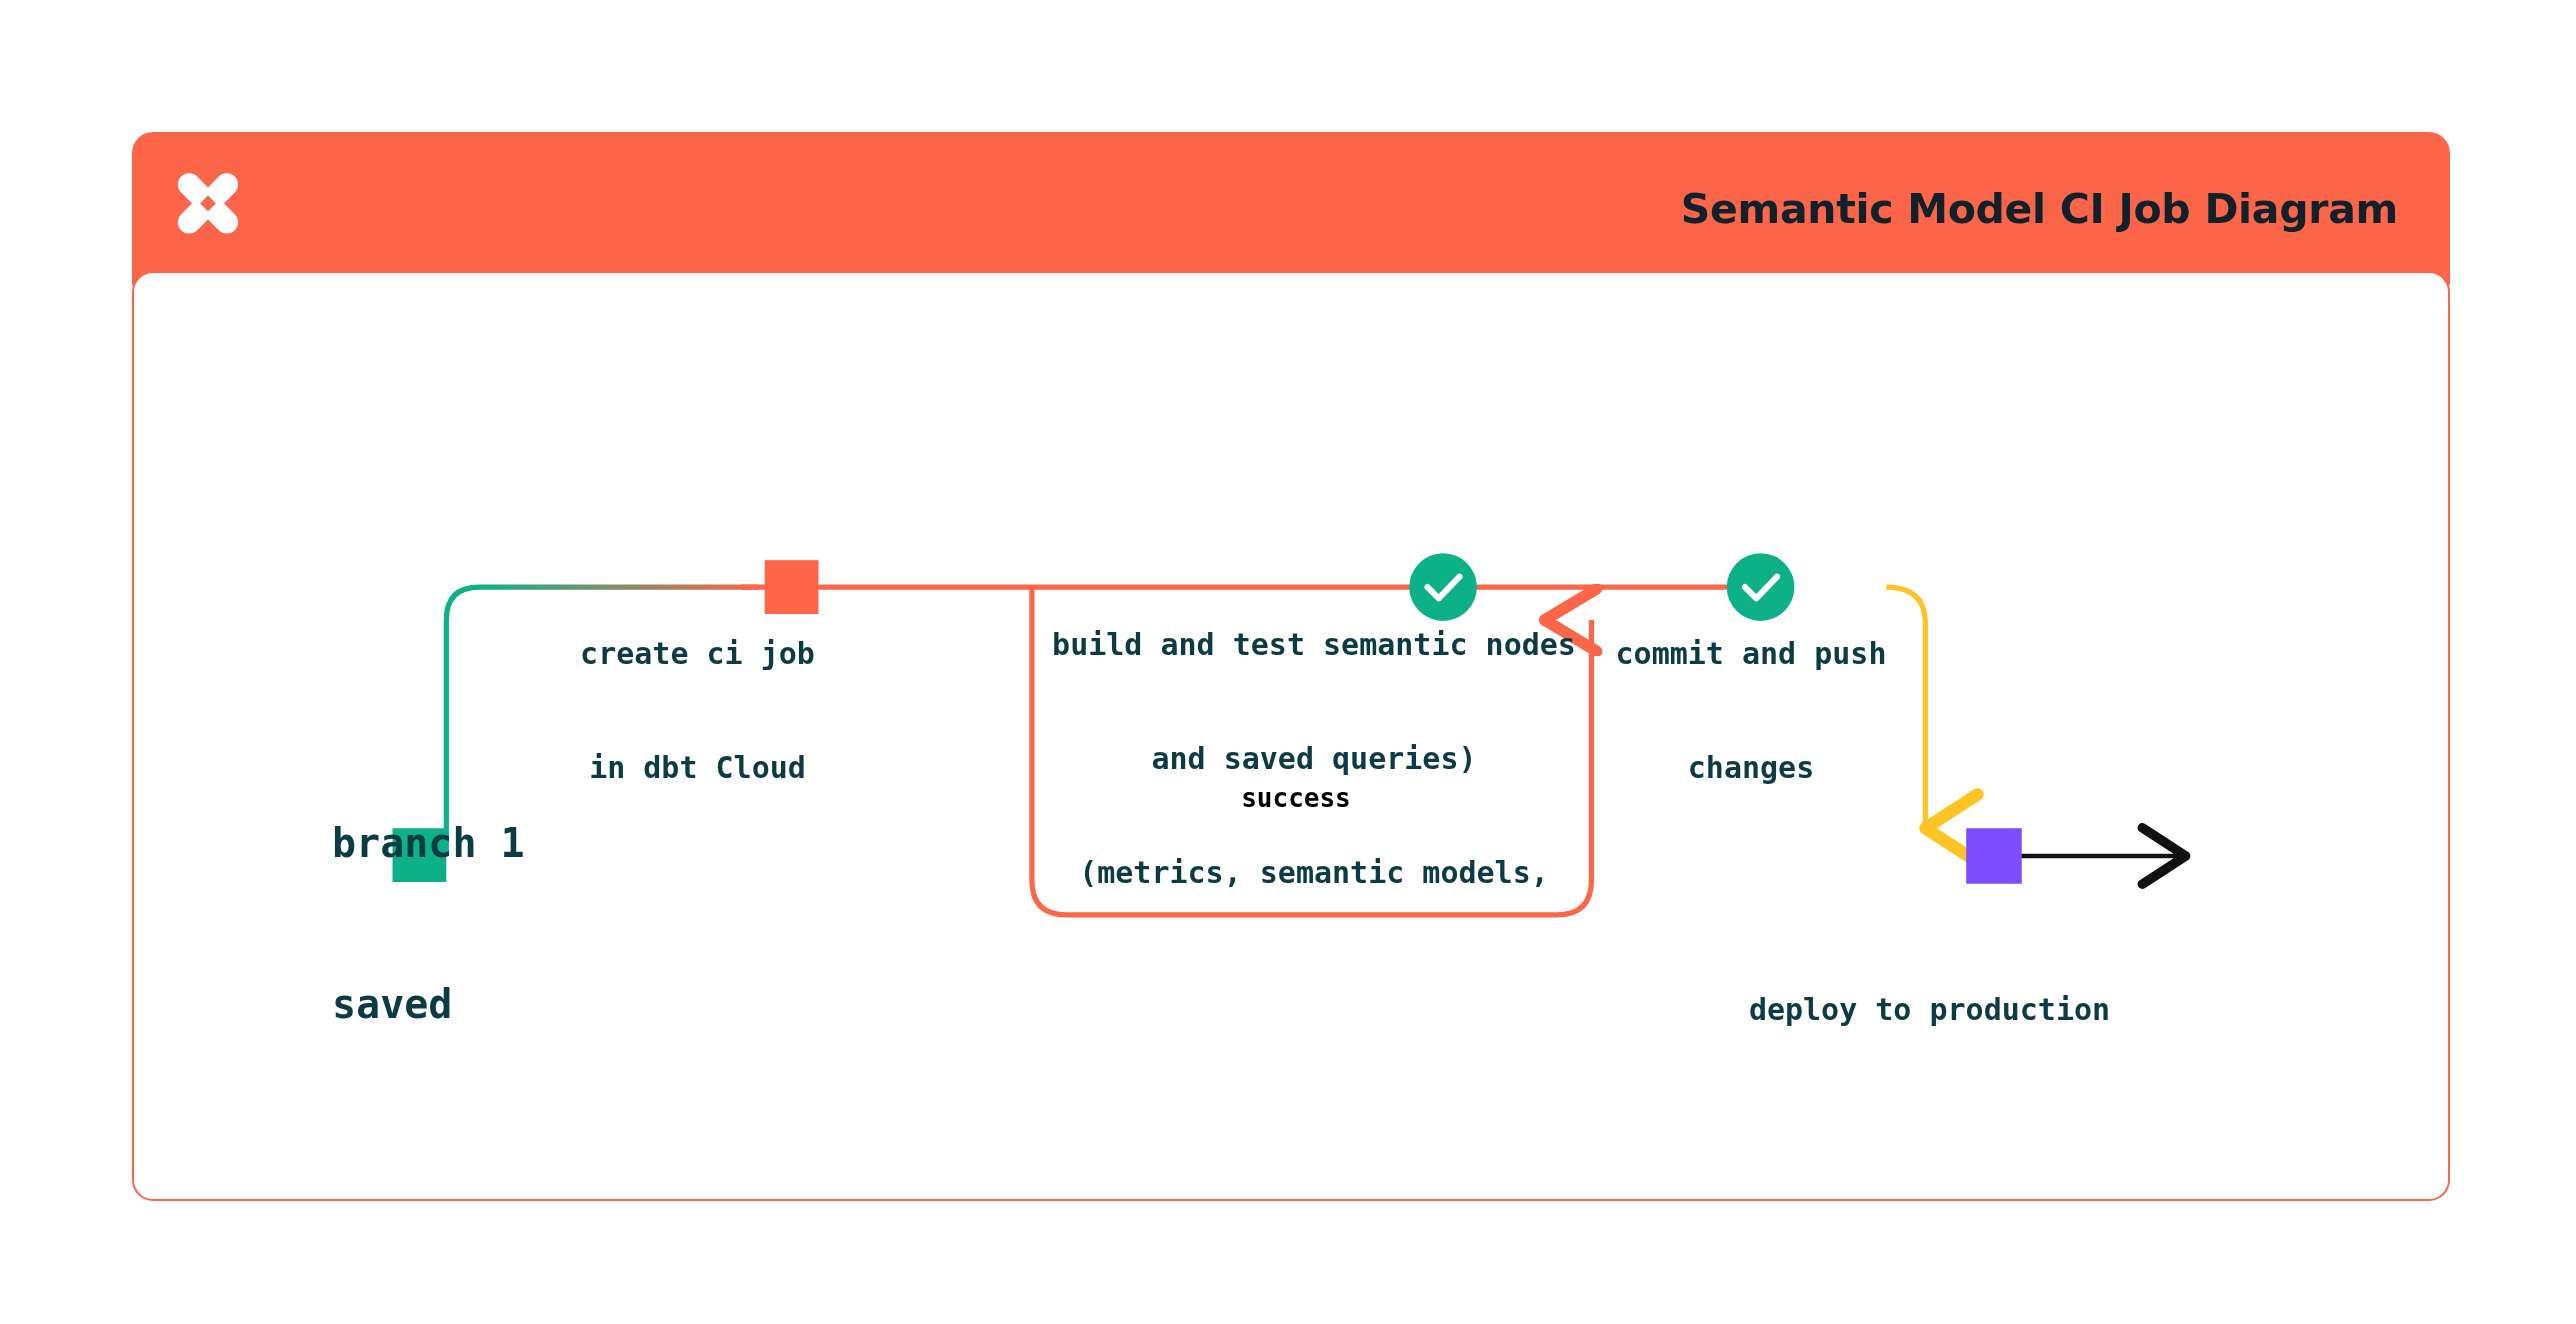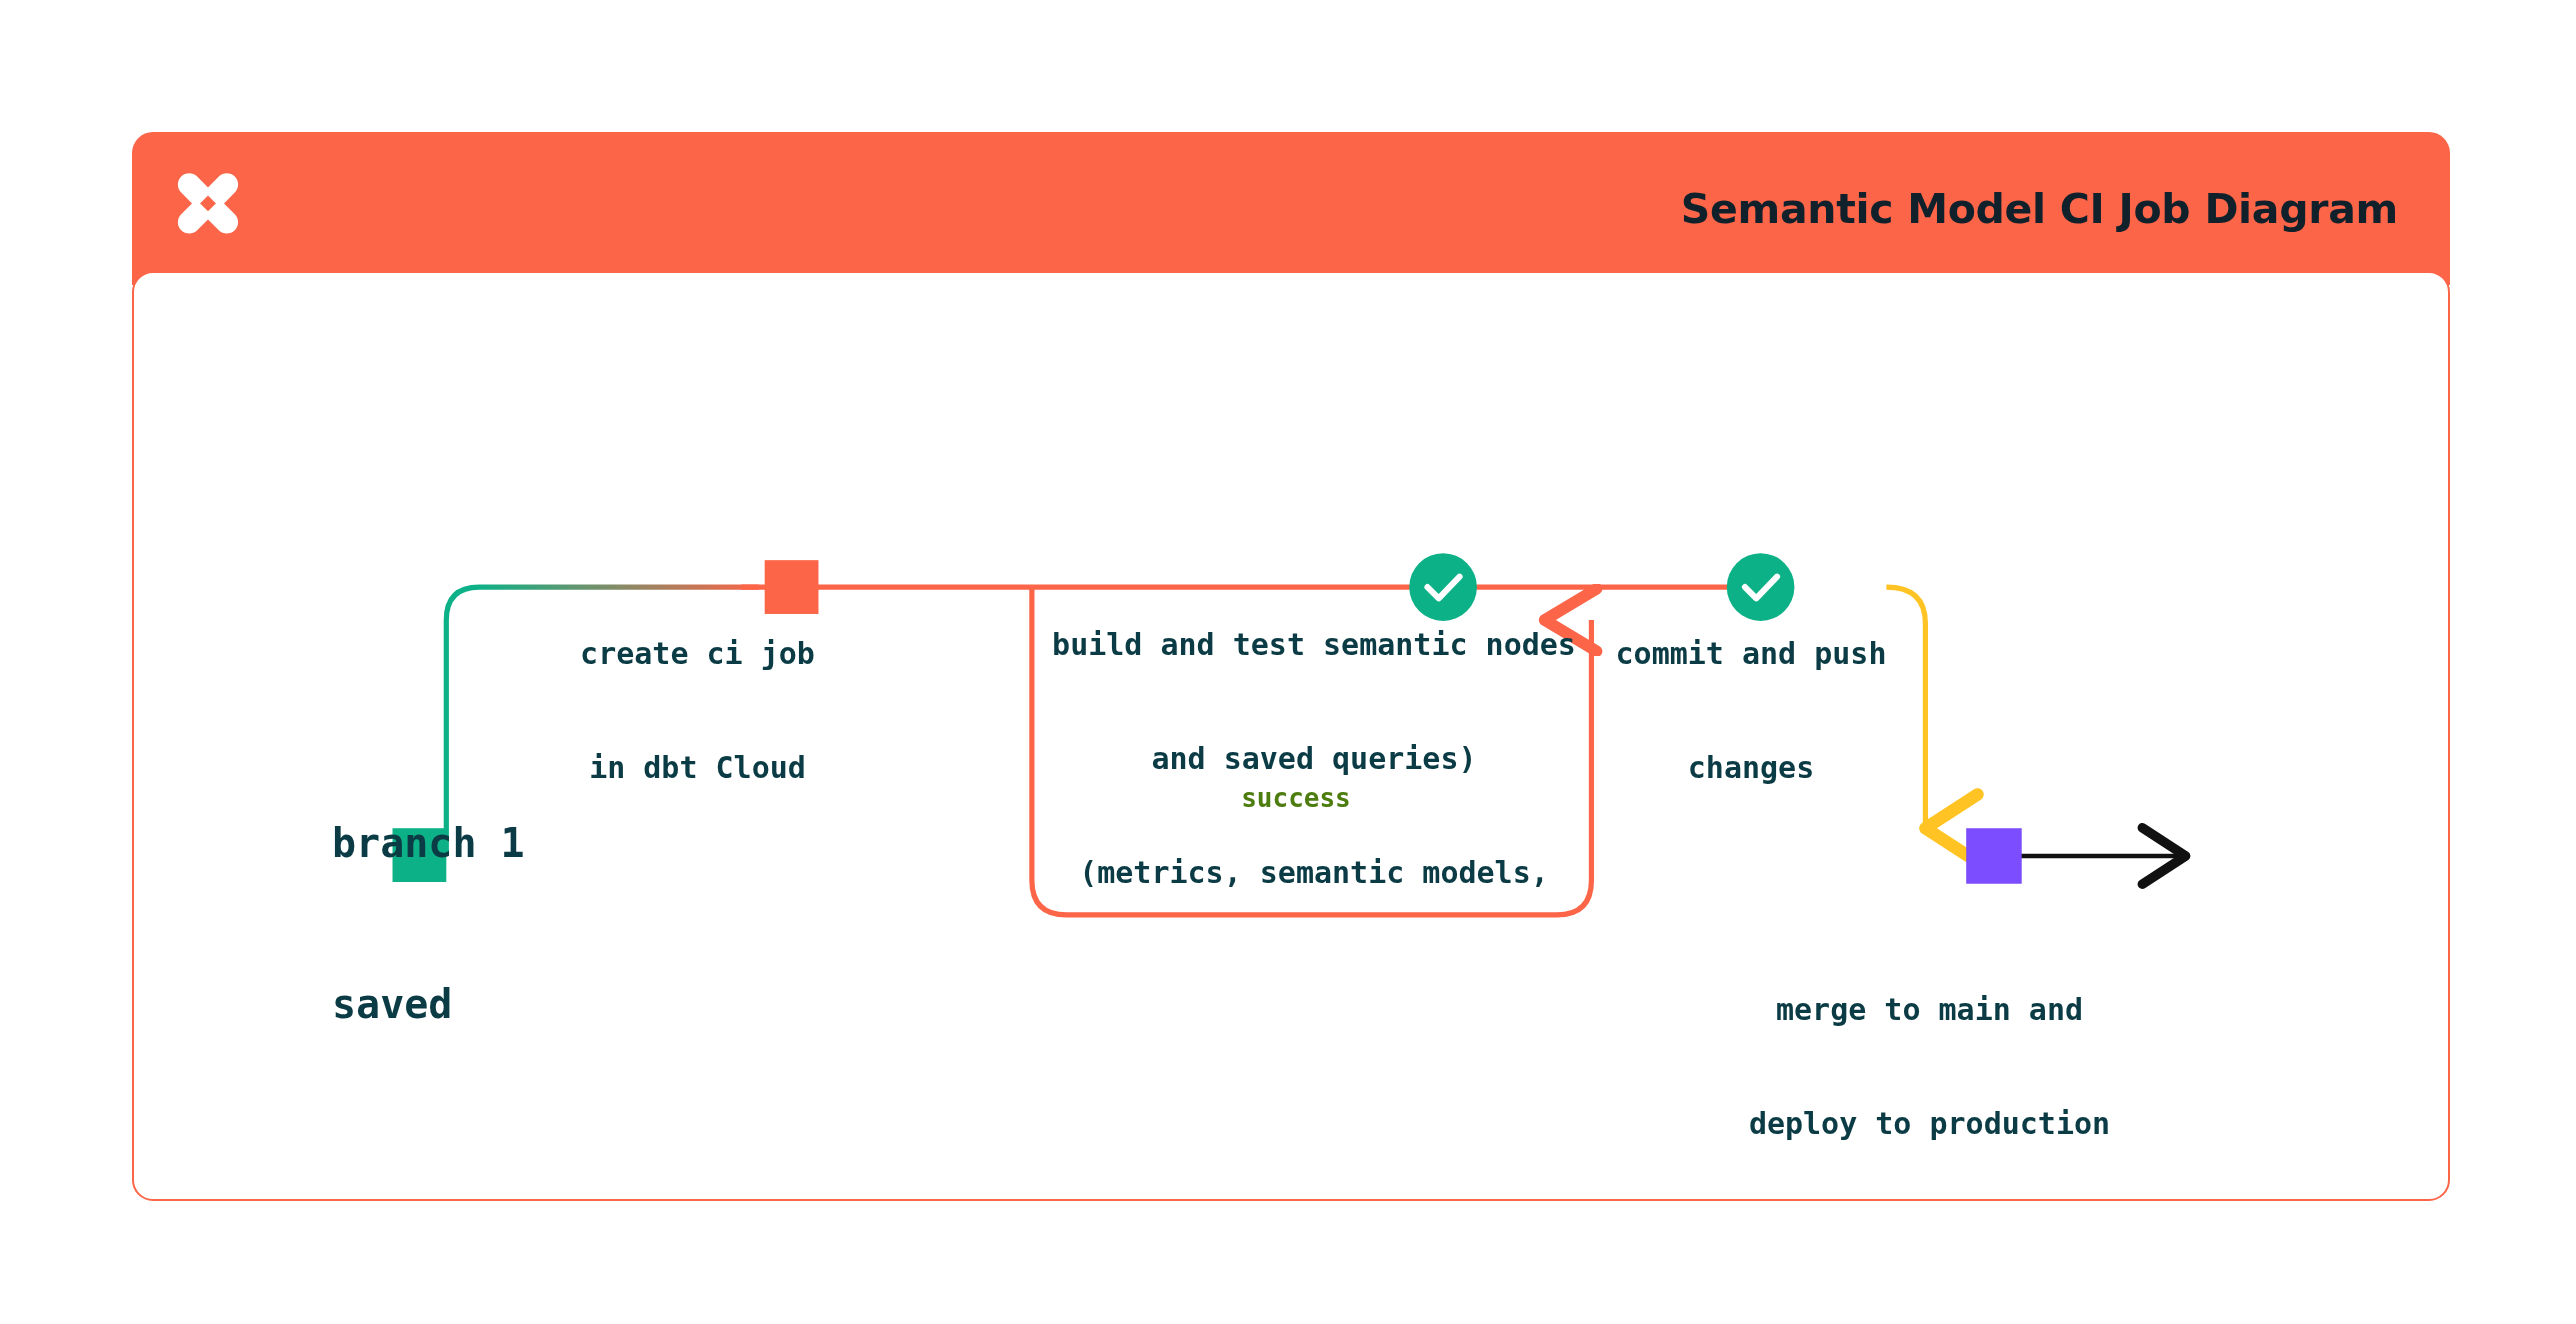--- a/index.html
+++ b/index.html
@@ -113,21 +113,21 @@
   .cap-create  { left: 390px;  top: 286px; width: 347px; }
   .cap-build   { left: 859px;  top: 277px; width: 642px; text-align: center; }
   .cap-commit  { left: 1396px; top: 286px; width: 442px; }
   .cap-merge   { left: 1544px; top: 642px; width: 503px; }
 
   .loop-label {
     position: absolute;
     font-family: "DejaVu Sans Mono", monospace;
     font-weight: bold;
     font-size: 26px;
-    color: #4d7c0f;
+    color: #000000;
     left: 1023px;
     top: 510px;
     width: 278px;
     text-align: center;
     background: #ffffff;
     padding: 0 12px;
     box-sizing: border-box;
     white-space: nowrap;
   }
 </style>
@@ -231,21 +231,20 @@
         <div>and saved queries)</div>
         <div>(metrics, semantic models,</div>
       </div>
 
       <div class="caption cap-commit">
         <div>commit and push</div>
         <div>changes</div>
       </div>
 
       <div class="caption cap-merge">
-        <div>merge to main and</div>
         <div>deploy to production</div>
       </div>
 
       <span class="loop-label">success</span>
 
     </div>
   </div>
 </div>
 
 

